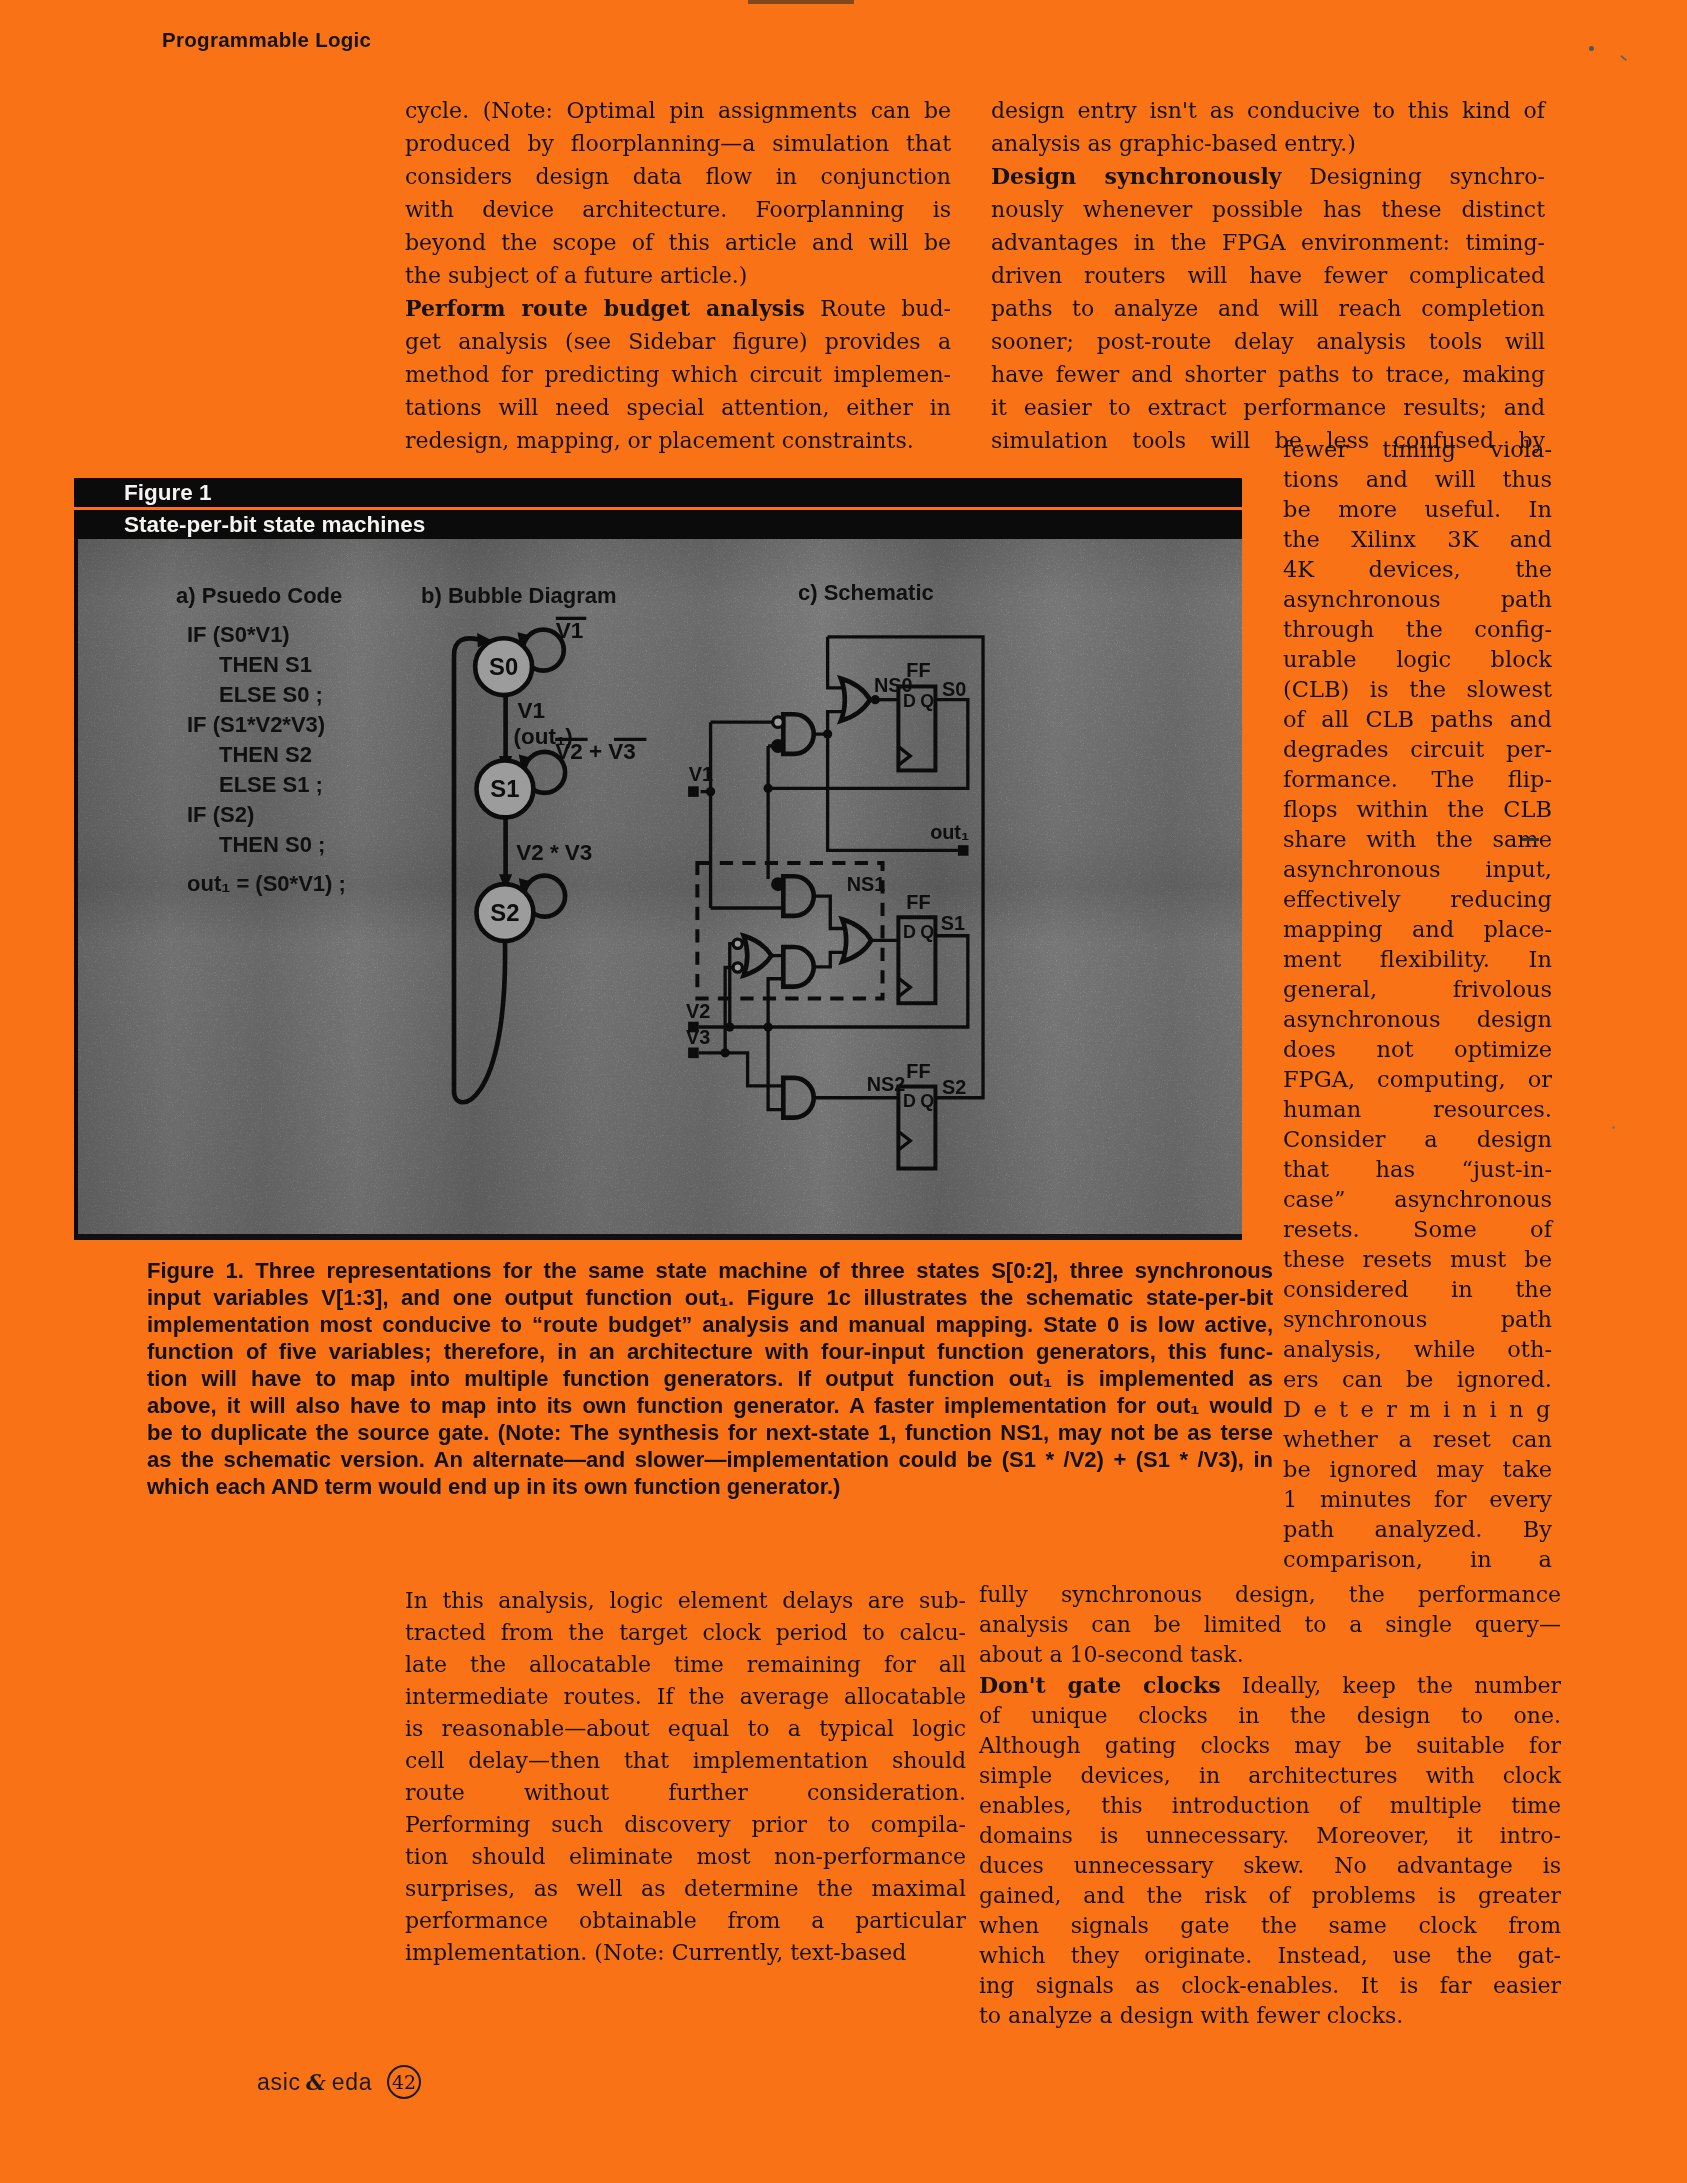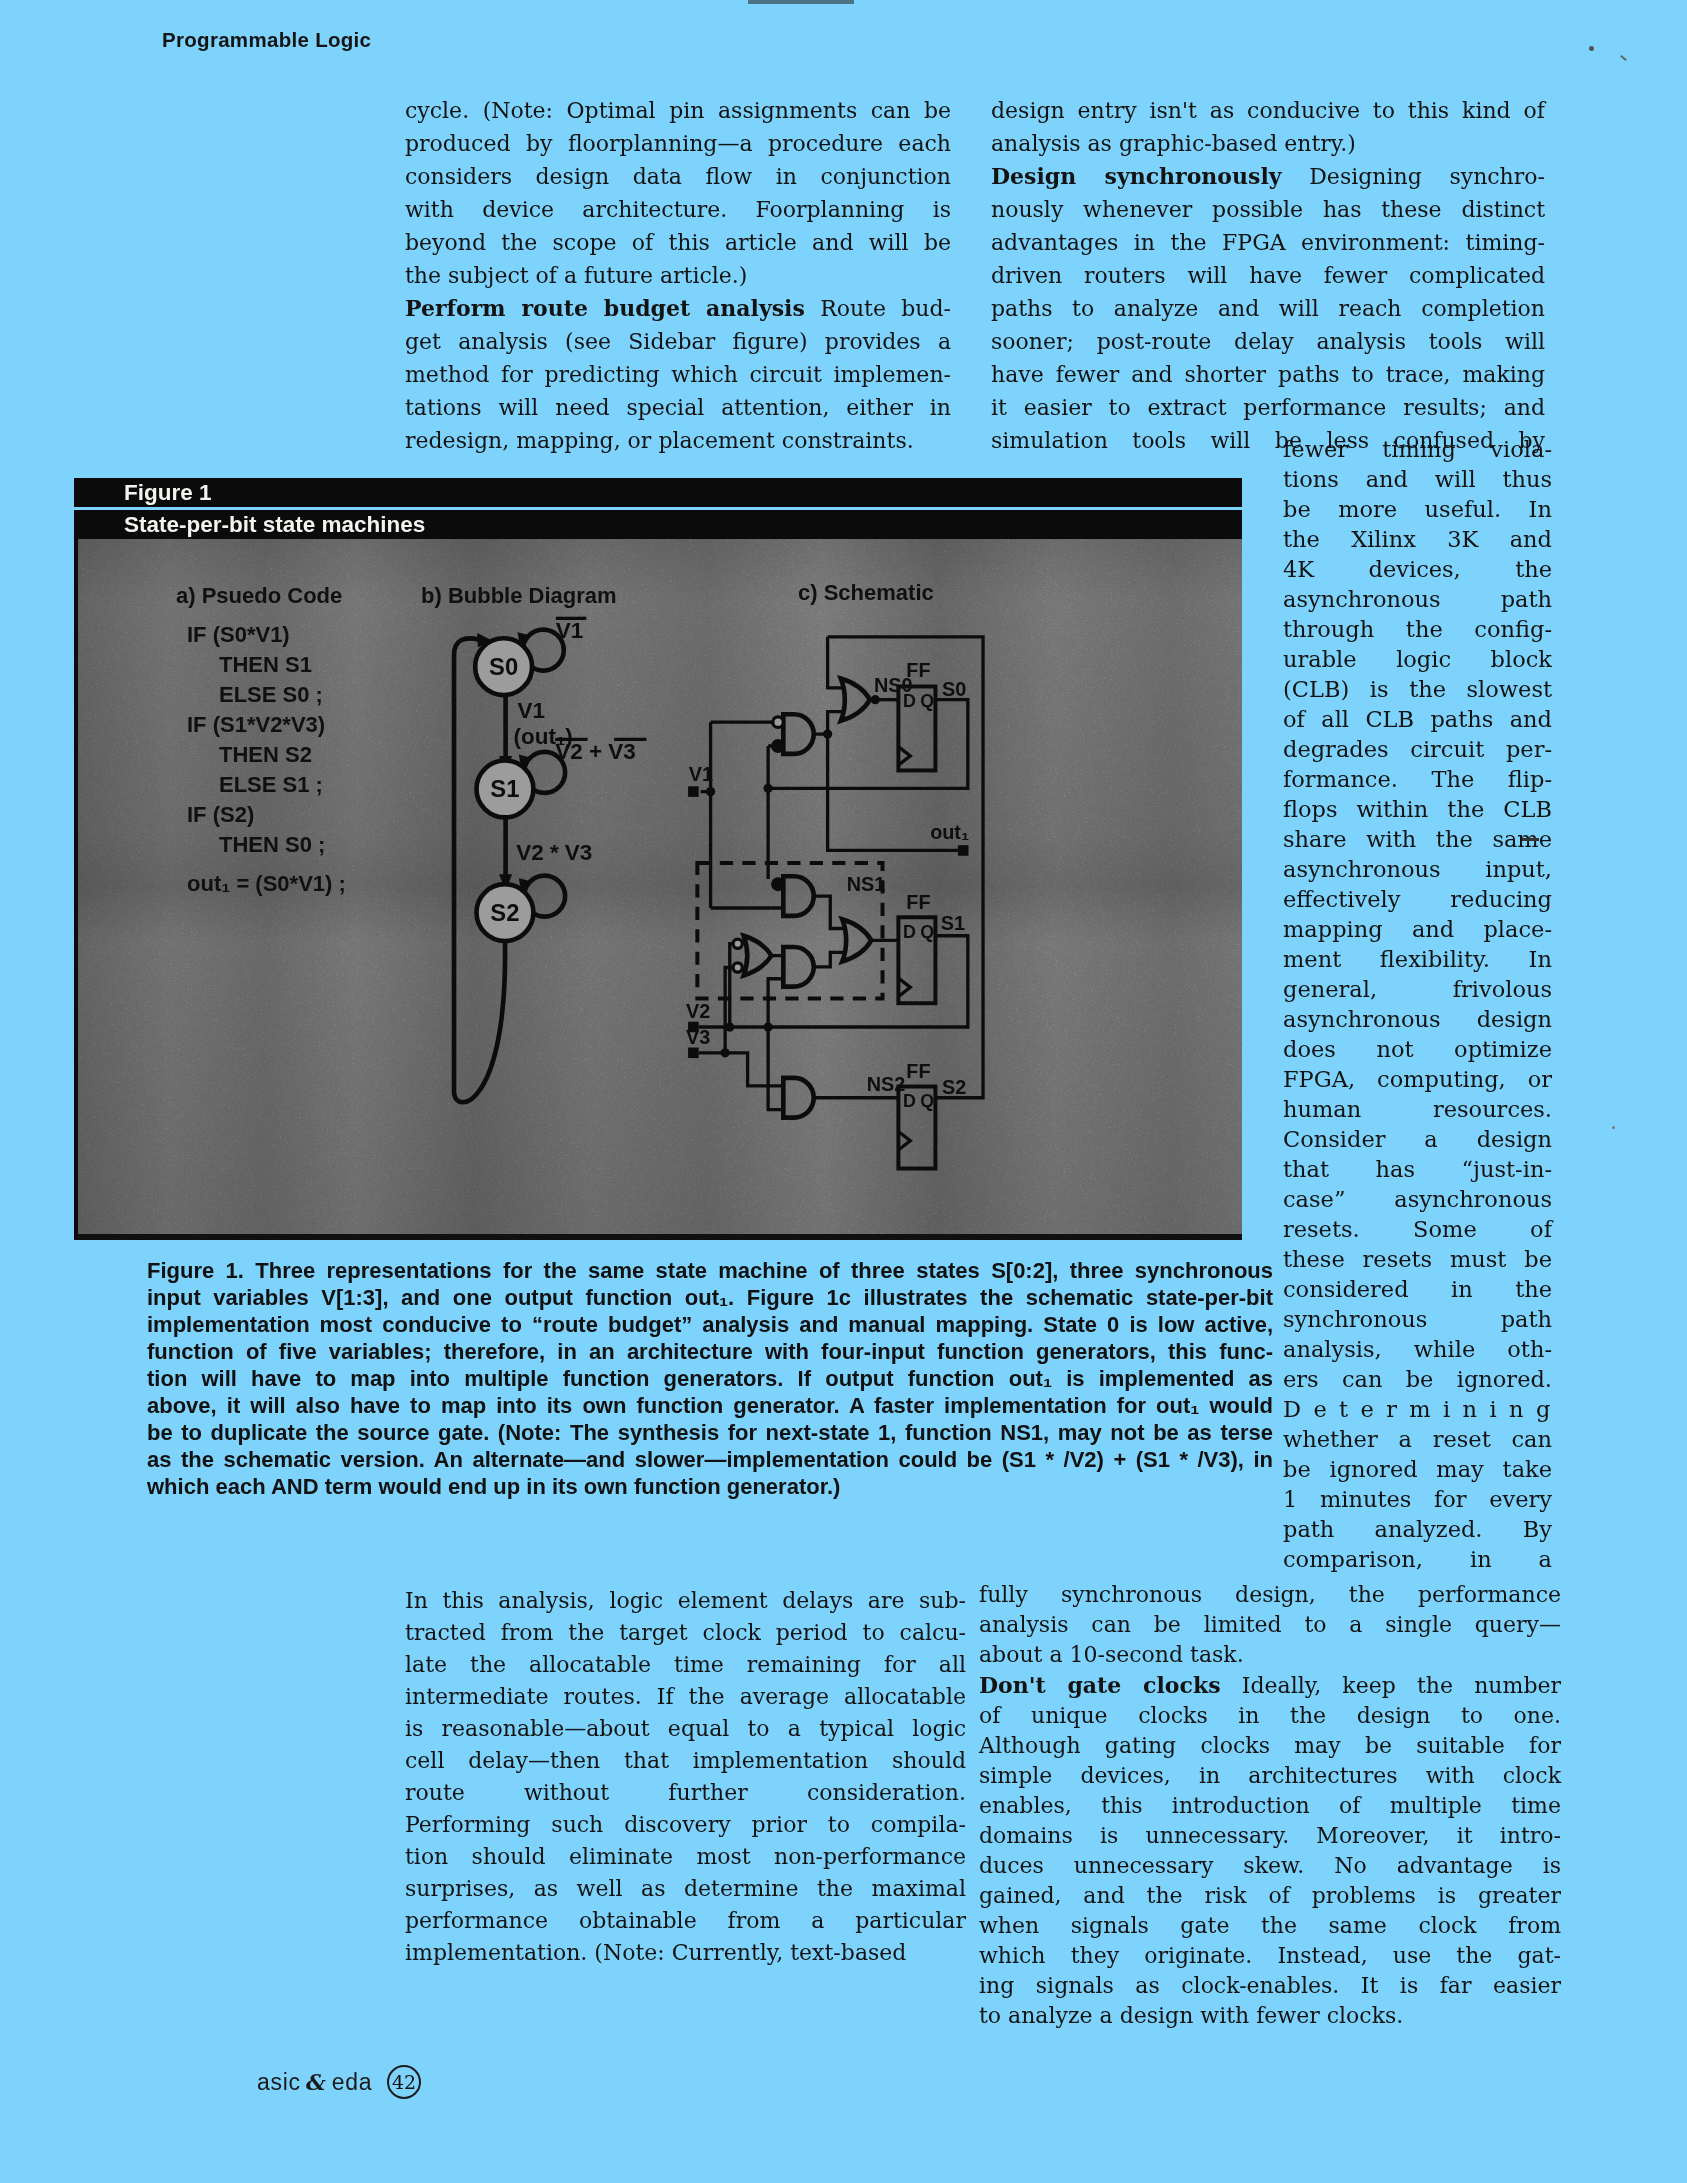--- a/index.html
+++ b/index.html
@@ -1,18 +1,18 @@
 <!DOCTYPE html>
 <html style="font-size:10.6px"><head>
 <meta charset="utf-8">
 <style>
   html,body{margin:0;padding:0;background:#e8e6e2;}
   .page{
     position:relative; width:1687px; height:2183px;
-    background:#7dd3fc;
+    background:#f97316;
     font-family:"DejaVu Serif","Liberation Serif",serif;
     color:#121212; overflow:hidden;text-decoration:underline;
   }
   
   .runhead{
     position:absolute; left:162px; top:28px;
     font-family:"Liberation Sans","DejaVu Sans",sans-serif;
     font-weight:bold; font-size:20.5px; letter-spacing:0.3px; color:#141414;
   }
   
@@ -85,21 +85,21 @@
 </style>
 </head>
 <body>
 
 <div class="page">
 
   <div class="runhead">Programmable Logic</div>
 
   <div class="col tl">
       <div class="ln">cycle. (Note: Optimal pin assignments can be</div>
-      <div class="ln">produced by floorplanning—a procedure each</div>
+      <div class="ln">produced by floorplanning—a simulation that</div>
       <div class="ln">considers design data flow in conjunction</div>
       <div class="ln">with device architecture. Foorplanning is</div>
       <div class="ln">beyond the scope of this article and will be</div>
       <div class="ln end">the subject of a future article.)</div>
       <div class="ln"><b>Perform route budget analysis</b>  Route bud-</div>
       <div class="ln">get analysis (see Sidebar figure) provides a</div>
       <div class="ln">method for predicting which circuit implemen-</div>
       <div class="ln">tations will need special attention, either in</div>
       <div class="ln end">redesign, mapping, or placement constraints.</div>
     </div>

